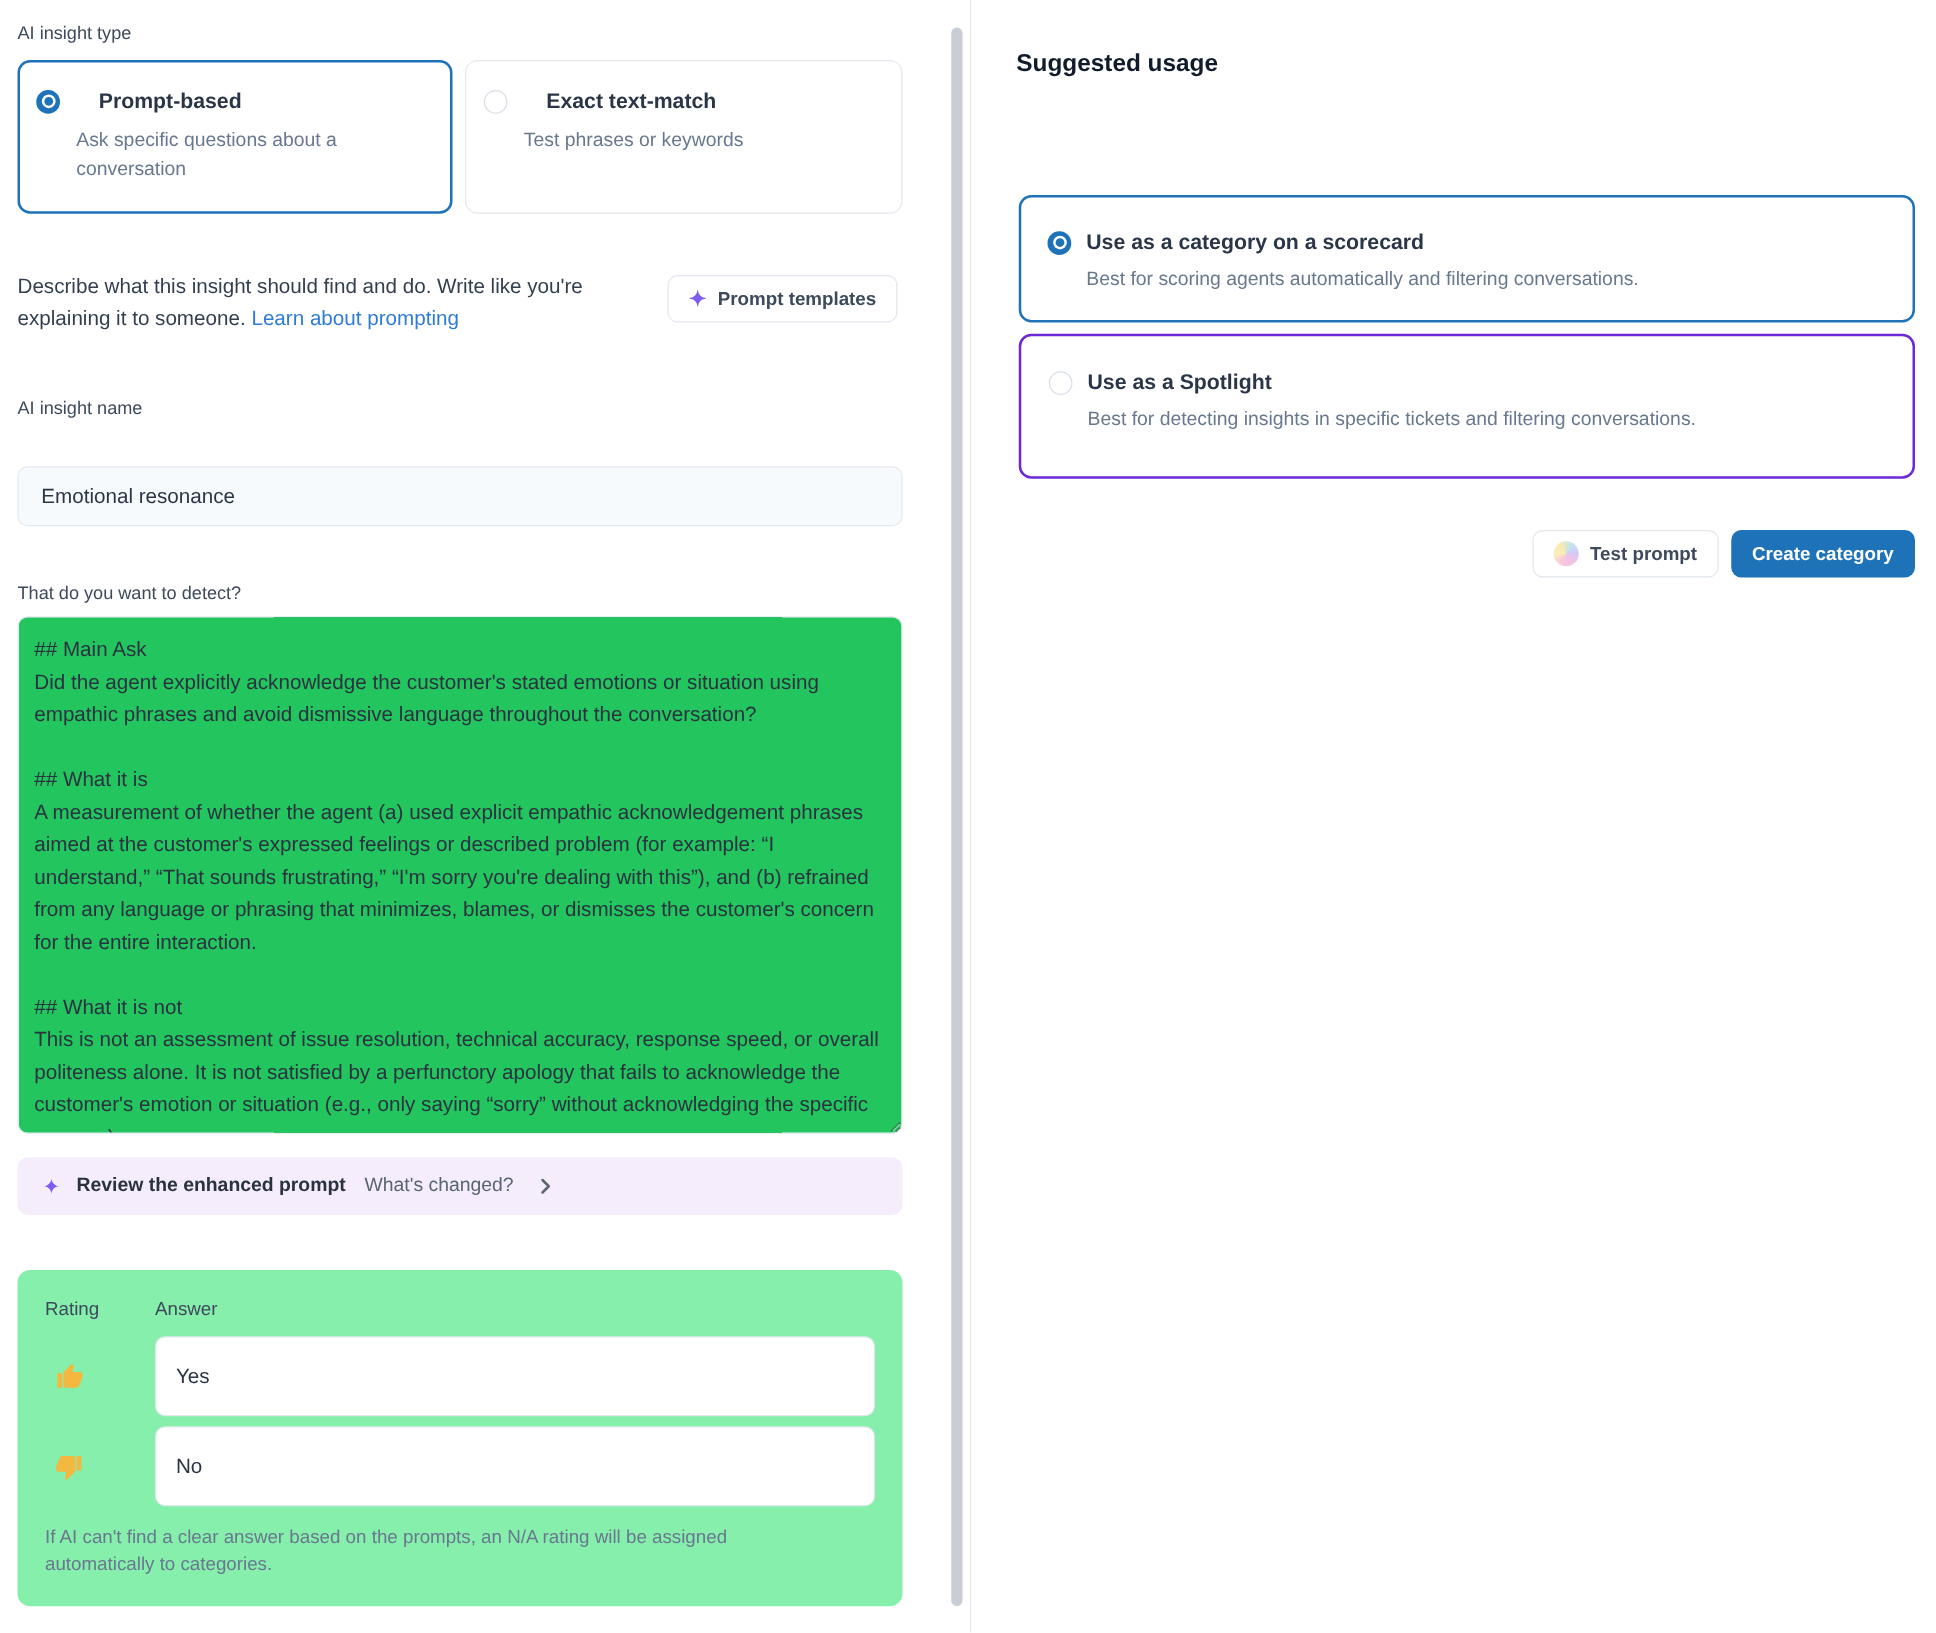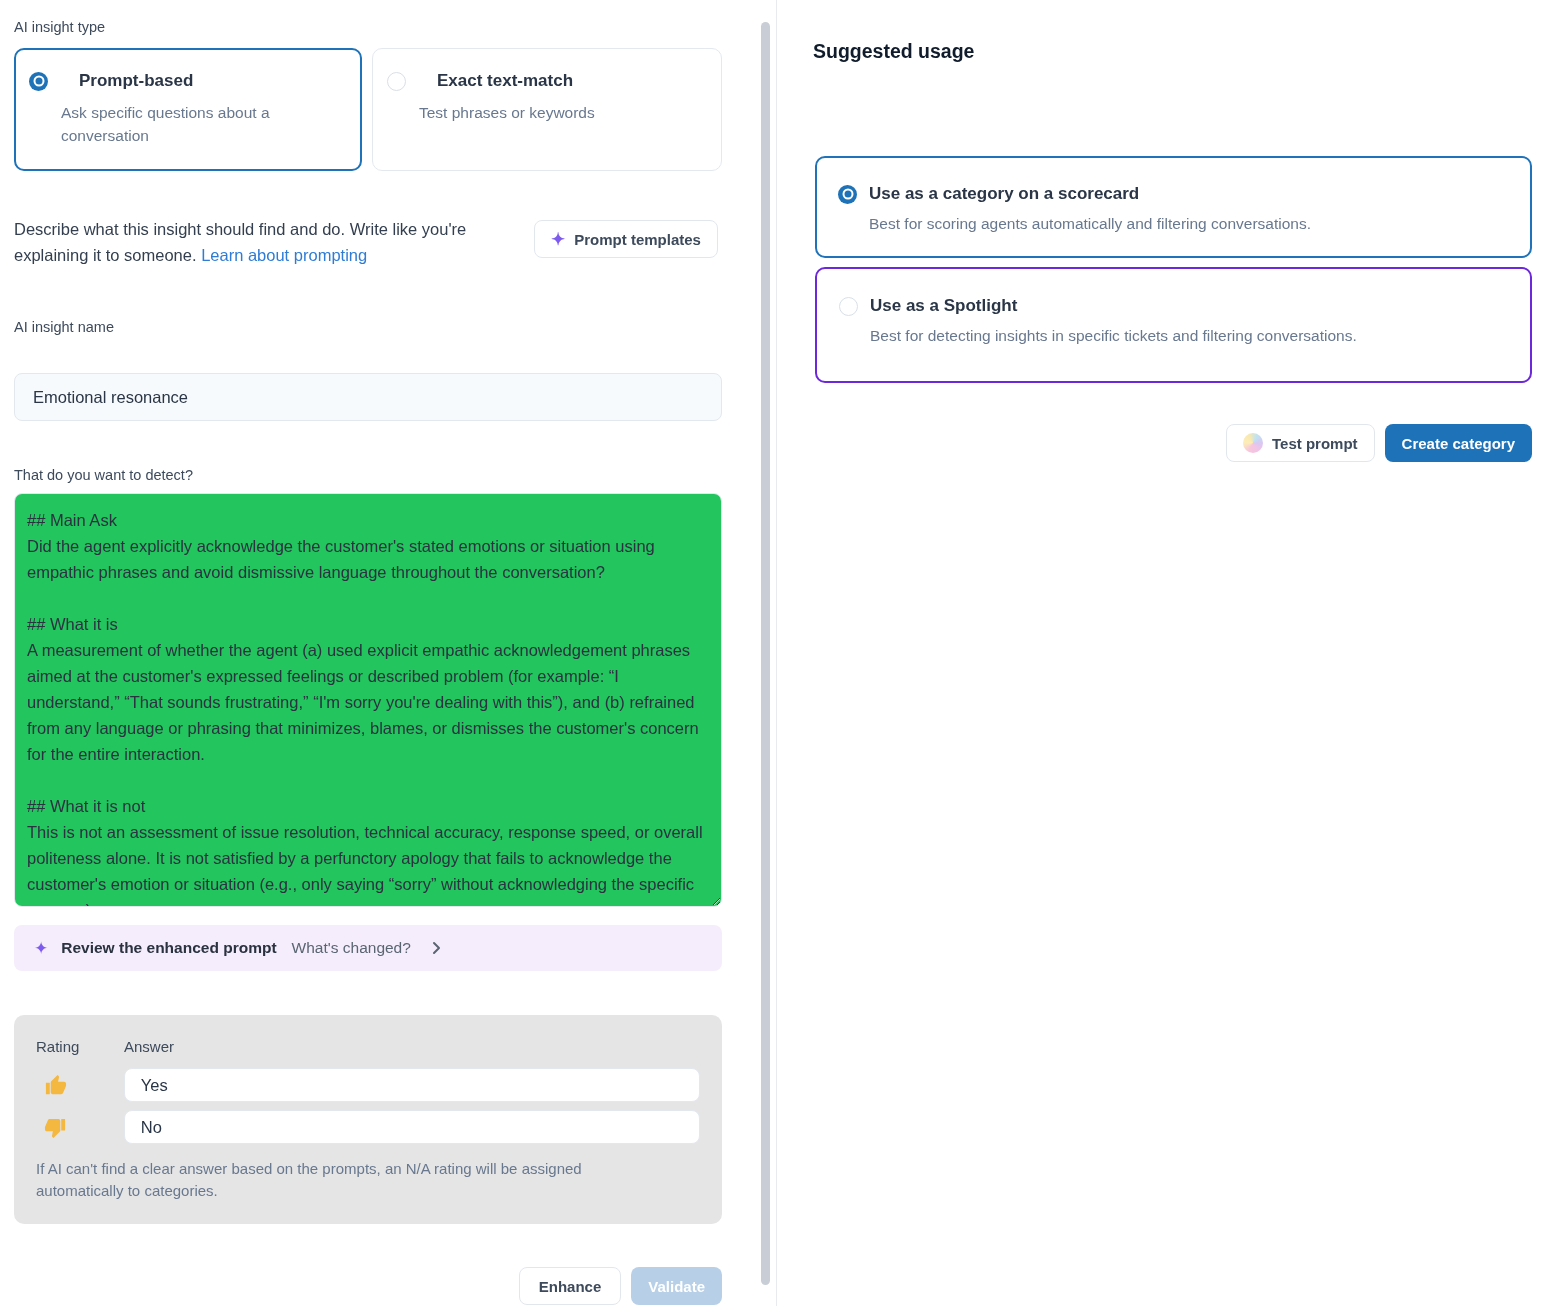--- a/index.html
+++ b/index.html
@@ -107,29 +107,29 @@
     margin-top: 14px; width: 708px; height: 46px; border-radius: 8px;
     background: #f5edfb; display: flex; align-items: center; padding: 0 20px; gap: 13px;
     cursor: pointer;
   }
   .banner-title { font-size: 15.5px; font-weight: 700; color: #2a3240; }
   .banner-link { font-size: 15.5px; color: #5a6572; margin-left: 2px; }
   .chev { width: 16px; height: 16px; margin-left: 4px; }
 
   
   .rating-box {
-    margin-top: 44px; width: 708px; border-radius: 10px; background: #e5e5e5;
+    margin-top: 44px; width: 708px; border-radius: 10px; background: #86efac;
     padding: 23px 22px 22px 22px;
   }
   .rating-headers { display: flex; font-size: 15px; color: #3d4a5c; margin-bottom: 13px; }
   .rating-col { width: 88px; }
   .rating-row { display: flex; align-items: center; margin-bottom: 8px; }
   .thumb-cell { width: 88px; display: flex; align-items: center; padding-left: 8px; }
   .answer-input {
-    width: 578px; height: 34px; border: 1px solid #e3e8ef; border-radius: 8px;
+    width: 578px; height: 64px; border: 1px solid #e3e8ef; border-radius: 8px;
     background: #ffffff; padding: 0 16px; font-size: 16.5px; color: #2a3647;
     font-family: "Liberation Sans", sans-serif;
   }
   .rating-note {
     margin-top: 14px; font-size: 15px; line-height: 22px; color: #68788f; max-width: 600px;
   }
 
   
   .left-actions {
     margin-top: 43px; display: flex; justify-content: flex-end; gap: 10px; width: 708px;

